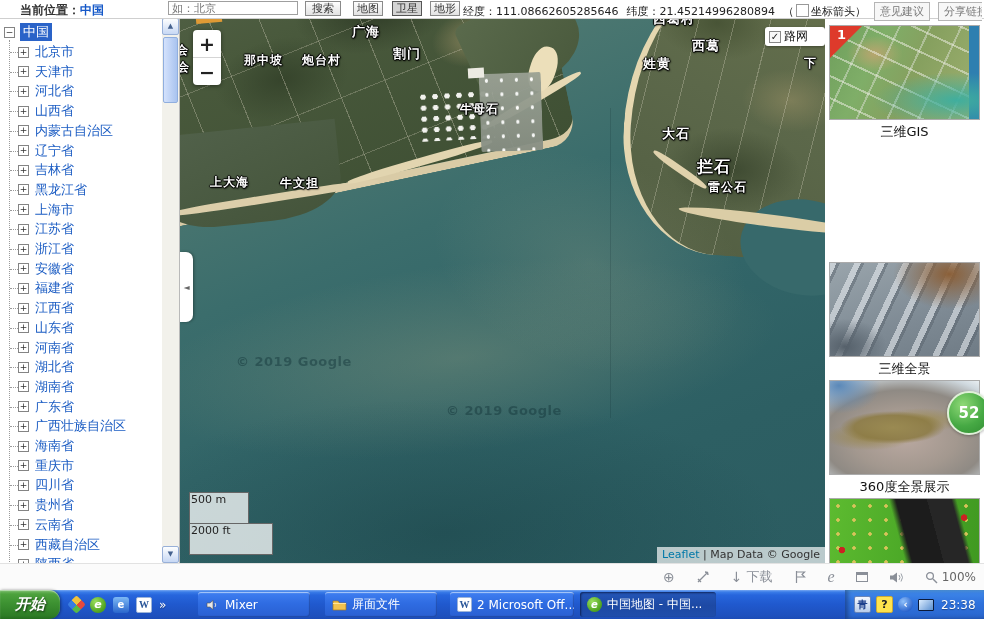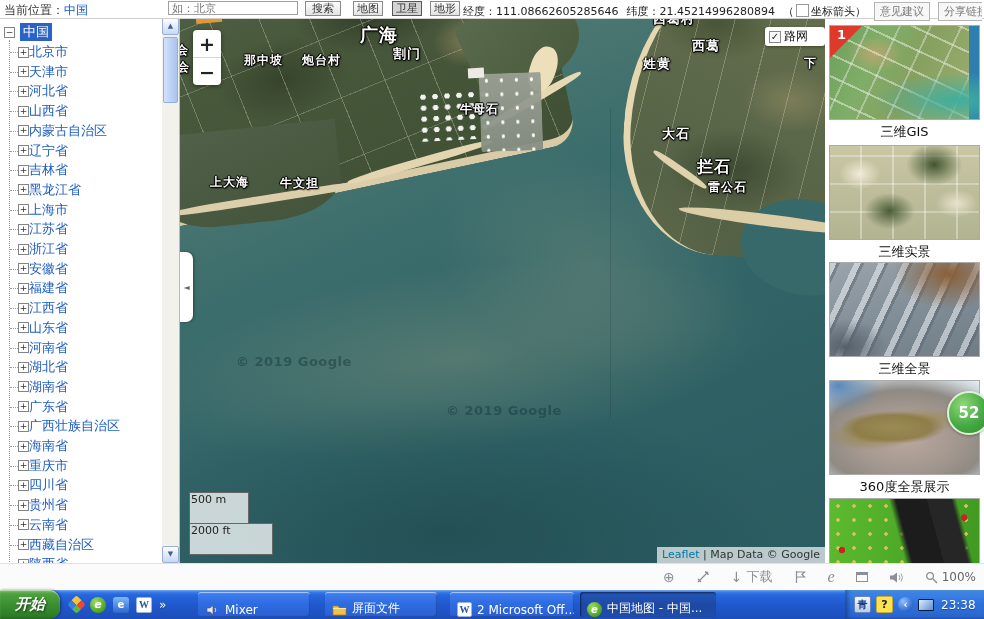--- a/index.html
+++ b/index.html
@@ -1,39 +1,39 @@
 <!DOCTYPE html>
 <html><head>
 <meta charset="utf-8">
 <style>
   html,body{margin:0;padding:0;}
   body{width:984px;height:619px;position:relative;overflow:hidden;background:#fff;
        font-family:"DejaVu Sans","Liberation Sans",sans-serif;-webkit-font-smoothing:antialiased;}
 
   
   .topbar{position:absolute;left:0;top:0;width:984px;height:18px;background:#fff;border-bottom:1px solid #cfcfcf;font-size:12px;color:#333;z-index:60;}
-  .loc{position:absolute;left:4px;top:2px;white-space:nowrap;}
+  .loc{position:absolute;left:20px;top:2px;white-space:nowrap;font-weight:bold;}
   .loc-link{color:#1558c8;cursor:pointer;}
   .search-input{position:absolute;left:168px;top:1px;width:122px;height:12px;border:1px solid #9f9f9f;font-size:11px;padding:0 3px;color:#333;outline:none;}
   .tb-btn{position:absolute;top:1px;height:15px;box-sizing:border-box;font-size:11px;line-height:13px;text-align:center;background:linear-gradient(#fefefe,#e2e2e2);border:1px solid #8a8a8a;color:#333;padding:0 2px;cursor:pointer;}
   .tb-btn.pressed{background:#d4d4d4;border-color:#555;}
   .coords{position:absolute;left:463px;top:2px;right:2px;display:flex;align-items:center;gap:8px;font-size:11px;white-space:nowrap;color:#222;overflow:hidden;}
   .coord-chk{width:11px;height:11px;border:1px solid #999;background:#fff;display:inline-block;vertical-align:-2px;margin:0 2px;}
   .link-btn{border:1px solid #b5b5b5;background:#f7f7f7;color:#777;font-size:11px;padding:1px 5px;cursor:pointer;}
 
   
   .sidebar{position:absolute;left:0;top:18px;width:180px;height:545px;background:#fff;border-right:1px solid #b9b9b9;box-sizing:border-box;z-index:40;}
   .tree{position:absolute;left:0;top:0;right:17px;bottom:0;overflow:hidden;font-size:13px;}
   .vline{position:absolute;left:9px;top:22px;height:524px;border-left:1px dotted #9a9a9a;}
   .tree-root{position:absolute;left:4px;top:4px;height:20px;display:flex;align-items:center;}
   .nodebox{width:11px;height:11px;box-sizing:border-box;border:1px solid #848484;background:#fff;color:#333;font-size:9px;line-height:8px;text-align:center;flex:0 0 auto;cursor:pointer;}
   .root-label{margin-left:5px;background:#2a63c8;color:#fff;padding:0 3px;cursor:pointer;}
   .tree-item{position:absolute;left:18px;height:20px;display:flex;align-items:center;color:#1b5cc3;}
   .tree-item::before{content:'';position:absolute;left:-8px;top:50%;width:8px;border-top:1px dotted #9a9a9a;}
-  .tlabel{cursor:pointer;white-space:nowrap;text-align:right;}
+  .tlabel{margin-left:6px;cursor:pointer;white-space:nowrap;text-align:right;}
   .vscroll{position:absolute;right:0;top:0;width:17px;height:545px;background:#f2f1eb;}
   .sbtn{position:absolute;left:0;width:17px;height:17px;box-sizing:border-box;background:linear-gradient(#fdfeff,#c7d8f4);border:1px solid #98b0d8;border-radius:2px;color:#44618e;font-size:7px;line-height:15px;text-align:center;cursor:pointer;}
   .sthumb{position:absolute;left:1px;right:1px;top:19px;height:64px;background:linear-gradient(90deg,#d4e2fc,#a9c3ef);border:1px solid #90aede;border-radius:2px;cursor:pointer;}
 
   
   .map{position:absolute;left:180px;top:18px;width:645px;height:545px;overflow:hidden;cursor:grab;
        background:linear-gradient(158deg,#61837a 0%,#4d7871 18%,#3b6d6c 38%,#326568 58%,#2d5f63 78%,#2b5c61 100%);}
   .map .layer{position:absolute;}
   .swirl{left:-90px;top:215px;width:820px;height:240px;transform:rotate(-7deg);
          background:radial-gradient(50% 50% at 45% 50%, rgba(148,158,128,.34), rgba(148,158,128,.10) 55%, transparent 78%);}
@@ -162,21 +162,21 @@
   .qlaunch{position:absolute;left:64px;top:0;height:29px;display:flex;align-items:center;gap:7px;padding-left:6px;}
   .qicon{width:16px;height:16px;border-radius:3px;display:flex;align-items:center;justify-content:center;font-size:11px;font-weight:bold;color:#fff;cursor:pointer;flex:0 0 auto;}
   .q-pin{background:conic-gradient(#e64a3c 0 90deg,#58b947 0 180deg,#3a7de0 0 270deg,#f2c23c 0);transform:rotate(45deg);border-radius:2px;width:13px;height:13px;}
   .q-green{background:radial-gradient(circle at 35% 30%,#9ade5e,#4ea21f 70%);border-radius:50%;font-style:italic;}
   .q-ie{background:linear-gradient(#7db9f5,#2a66cc);border-radius:3px;font-size:10px;}
   .q-word{background:#fff;border:1px solid #9db4d8;border-radius:2px;color:#2a5699;width:14px;height:14px;font-size:10px;font-family:"Liberation Serif",serif;}
   .q-more{color:#fff;font-size:12px;cursor:pointer;text-shadow:0 1px 1px rgba(0,0,0,.4);}
   .tbtn{position:absolute;top:2px;height:25px;box-sizing:border-box;border-radius:3px;cursor:pointer;
       background:linear-gradient(#5c97f5 0%,#3c7bee 10%,#2f6ce2 45%,#2a61d4 92%);
       box-shadow:inset 0 1px 0 rgba(255,255,255,.45),inset -1px -1px 1px rgba(0,0,30,.25);
-      color:#fff;font-size:12px;display:flex;align-items:flex-end;gap:5px;padding:0 7px;white-space:nowrap;overflow:hidden;}
+      color:#fff;font-size:12px;display:flex;align-items:center;gap:5px;padding:0 7px;white-space:nowrap;overflow:hidden;}
   .tbtn.active{background:linear-gradient(#2456b8 0%,#1d49a4 55%,#1f4dab 100%);box-shadow:inset 1px 1px 2px rgba(0,0,20,.55);}
   .ticon{width:15px;height:15px;flex:0 0 auto;display:flex;align-items:center;justify-content:center;}
   .t-word{background:#fff;border:1px solid #9db4d8;border-radius:2px;color:#2a5699;font-size:10px;font-weight:bold;width:13px;height:13px;font-family:"Liberation Serif",serif;}
   .t-e{background:radial-gradient(circle at 35% 30%,#9ade5e,#4ea21f 70%);border-radius:50%;color:#fff;font-size:10px;font-weight:bold;font-style:italic;}
   .tray{position:absolute;right:0;top:0;width:139px;height:29px;display:flex;align-items:center;gap:5px;padding-left:9px;box-sizing:border-box;color:#fff;
       background:linear-gradient(#56a4f0 0%,#3d85e8 10%,#2f72dd 45%,#2a67cf 92%);box-shadow:inset 3px 0 4px rgba(0,0,30,.35);}
   .tray-ic{width:15px;height:15px;display:flex;align-items:center;justify-content:center;flex:0 0 auto;cursor:pointer;}
   .tr-qing{background:linear-gradient(#f4f8ff,#b9cdea);border:1px solid #6a86b8;border-radius:2px;color:#1d3f8c;font-size:10px;font-weight:bold;}
   .tr-help{background:#ffe34d;border:1px solid #c8a93a;border-radius:2px;color:#222;font-size:11px;font-weight:bold;}
   .tr-col{background:radial-gradient(circle at 35% 30%,#8fc0fa,#2a63cc 75%);border-radius:50%;color:#fff;font-size:10px;font-weight:bold;}
@@ -342,21 +342,21 @@
   <div class="layer spit-sand"></div>
   <div class="layer beach-e"></div>
   <div class="layer spit2"></div>
   <div class="layer orange-roofs"></div>
   <div class="layer tanks"></div>
   <div class="layer facility"></div>
   <div class="layer facility2"></div>
   <div class="layer seam"></div>
 
   <div id="map-labels">
-      <span class="maplabel" style="left: 180px; top: 5px; font-size: 18px;">广海</span>
+      <span class="maplabel" style="left: 172px; top: 5px; font-size: 13px;">广海</span>
       <span class="maplabel" style="left: 213px; top: 27px; font-size: 13px;">割门</span>
       <span class="maplabel" style="left: 64px; top: 34px; font-size: 12px;">那中坡</span>
       <span class="maplabel" style="left: 122px; top: 34px; font-size: 12px;">炮台村</span>
       <span class="maplabel" style="left: 280px; top: 83px; font-size: 12px;">牛母石</span>
       <span class="maplabel" style="left: 30px; top: 156px; font-size: 12px;">上大海</span>
       <span class="maplabel" style="left: 100px; top: 157px; font-size: 12px;">牛文担</span>
       <span class="maplabel" style="left: 473px; top: -8px; font-size: 13px;">西葛村</span>
       <span class="maplabel" style="left: 512px; top: 19px; font-size: 13px;">西葛</span>
       <span class="maplabel" style="left: 463px; top: 37px; font-size: 13px;">姓黄</span>
       <span class="maplabel" style="left: 482px; top: 107px; font-size: 13px;">大石</span>
@@ -390,24 +390,20 @@
 </div>
 
 <div class="gallery">
   <div class="gitem" style="top:7px;">
     <div class="gimg art-gis">
       <span class="corner"></span>
       <span class="cnum">1</span>
     </div>
     <div class="glabel">三维GIS</div>
   </div>
-  <div class="gitem" style="top:127px;">
-    <div class="gimg art-aerial"></div>
-    <div class="glabel">三维实景</div>
-  </div>
   <div class="gitem" style="top:244px;">
     <div class="gimg art-pano3d"></div>
     <div class="glabel">三维全景</div>
   </div>
   <div class="gitem" style="top:362px;">
     <div class="gimg art-360">
       <span class="b52">52</span>
     </div>
     <div class="glabel">360度全景展示</div>
   </div>

